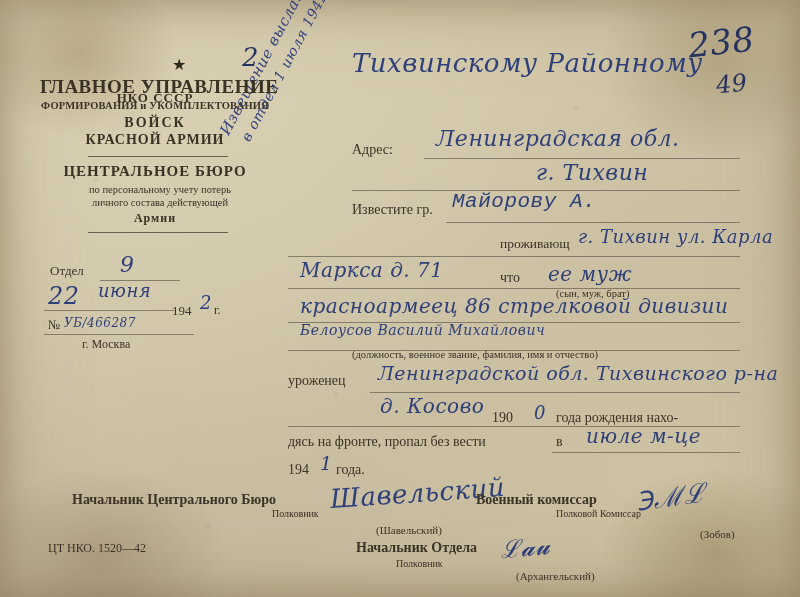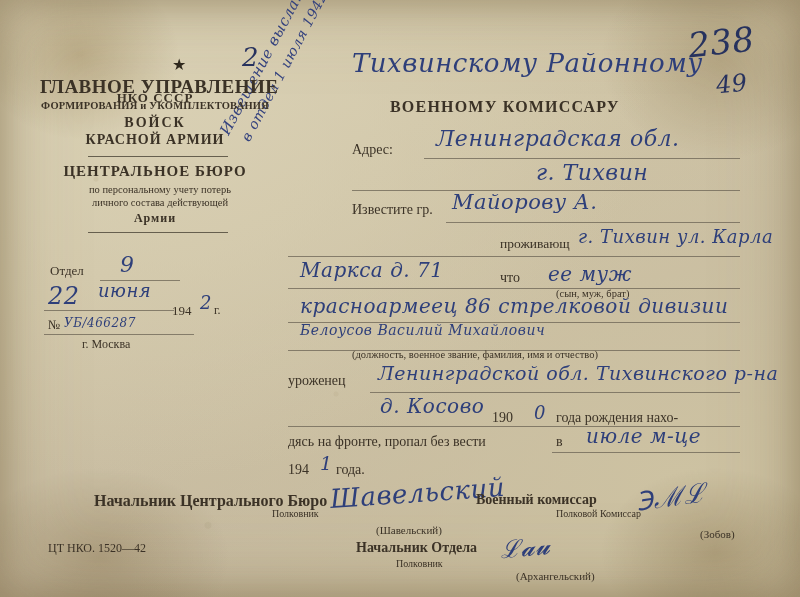--- a/index.html
+++ b/index.html
@@ -103,31 +103,30 @@
   <div class="pr" style="left:214px;top:303px;font-size:12px;">г.</div>
   <div class="line" style="left:44px;top:310px;width:130px;"></div>
 
   <div class="pr" style="left:48px;top:317px;font-size:13px;">№</div>
   <div class="hw" style="left:64px;top:308px;font-size:12px;margin-top:8px;">УБ/466287</div>
   <div class="line" style="left:44px;top:334px;width:150px;"></div>
 
   <div class="pr" style="left:82px;top:337px;font-size:12px;">г. Москва</div>
 
   <div class="hw" style="left:352px;top:48px;font-size:26px;">Тихвинскому Районному</div>
-  <div class="pr b" style="left:390px;top:98px;font-size:16px;letter-spacing:1.2px;">ВОЕННОМУ КОМИССАРУ</div>
 
   <div class="pr" style="left:352px;top:142px;font-size:14px;">Адрес:</div>
   <div class="hw" style="left:436px;top:126px;font-size:22px;">Ленинградская обл.</div>
   <div class="line" style="left:424px;top:158px;width:316px;"></div>
 
   <div class="hw" style="left:536px;top:160px;font-size:22px;">г. Тихвин</div>
   <div class="line" style="left:352px;top:190px;width:388px;"></div>
 
   <div class="pr" style="left:352px;top:202px;font-size:14px;">Известите гр.</div>
-  <div class="hw" style="left:452px;top:190px;font-size:21px;">Майорову А.</div>
+  <div class="hw" style="left:452px;top:190px;font-size:21px;font-family:Liberation Mono, monospace;">Майорову А.</div>
   <div class="line" style="left:446px;top:222px;width:294px;"></div>
 
   <div class="pr" style="left:500px;top:236px;font-size:13.5px;">проживающ</div>
   <div class="hw" style="left:578px;top:226px;font-size:18px;">г. Тихвин ул. Карла</div>
   <div class="line" style="left:288px;top:256px;width:452px;"></div>
 
   <div class="hw" style="left:300px;top:258px;font-size:20px;">Маркса д. 71</div>
   <div class="pr" style="left:500px;top:270px;font-size:14px;">что</div>
   <div class="hw" style="left:548px;top:262px;font-size:20px;">ее муж</div>
   <div class="line" style="left:288px;top:288px;width:452px;"></div>
@@ -152,21 +151,21 @@
 
   <div class="pr" style="left:288px;top:434px;font-size:14px;">дясь на фронте, пропал без вести</div>
   <div class="pr" style="left:556px;top:434px;font-size:14px;">в</div>
   <div class="hw" style="left:586px;top:424px;font-size:20px;">июле м-це</div>
   <div class="line" style="left:552px;top:452px;width:188px;"></div>
 
   <div class="pr" style="left:288px;top:462px;font-size:14px;">194</div>
   <div class="hw" style="left:320px;top:452px;font-size:19px;">1</div>
   <div class="pr" style="left:336px;top:462px;font-size:14px;">года.</div>
 
-  <div class="pr b" style="left:94px;top:492px;font-size:16px;">Начальник Центрального Бюро</div>
+  <div class="pr b" style="left:72px;top:492px;font-size:14px;">Начальник Центрального Бюро</div>
   <div class="pr" style="left:272px;top:508px;font-size:10px;">Полковник</div>
   <div class="hw" style="left:330px;top:478px;font-size:26px;transform:rotate(-4deg);">Шавельский</div>
   <div class="pr" style="left:376px;top:524px;font-size:11px;">(Шавельский)</div>
 
   <div class="pr b" style="left:476px;top:492px;font-size:14px;">Военный комиссар</div>
   <div class="pr" style="left:556px;top:508px;font-size:10px;">Полковой Комиссар</div>
   <div class="hw" style="left:636px;top:478px;font-size:26px;transform:rotate(-8deg);">℈ℳℒ</div>
   <div class="pr" style="left:700px;top:528px;font-size:11px;text-align:right;">(Зобов)</div>
 
   <div class="pr b" style="left:356px;top:540px;font-size:14px;">Начальник Отдела</div>

